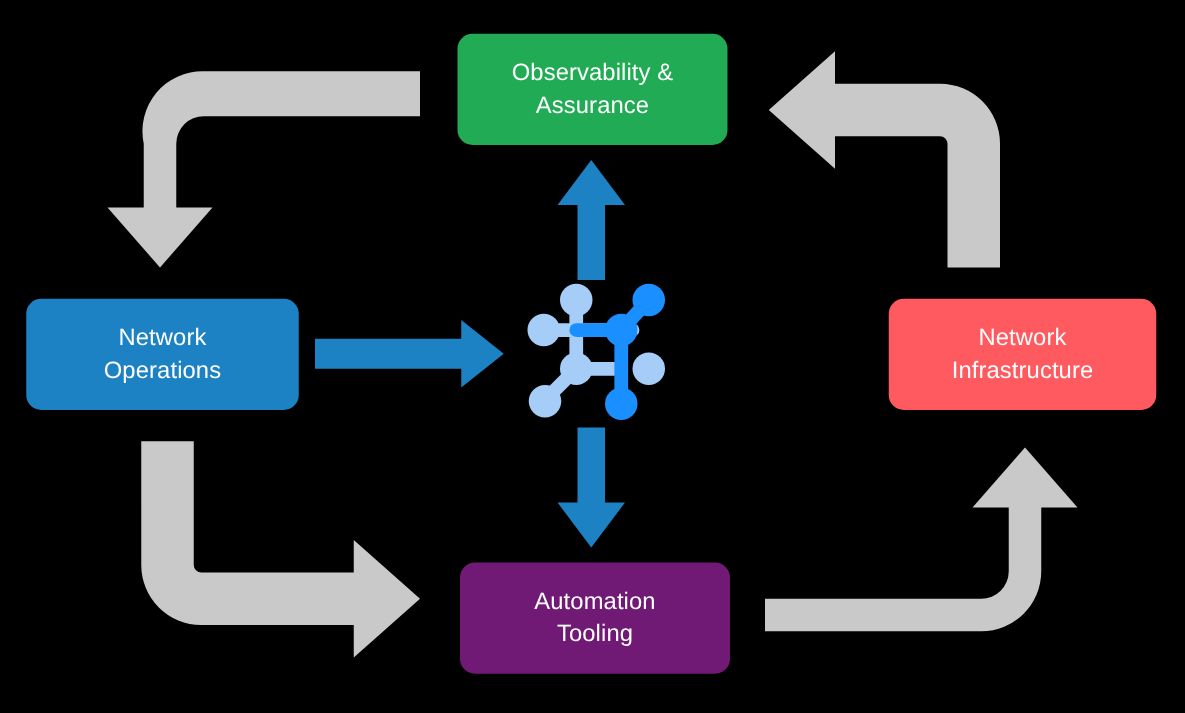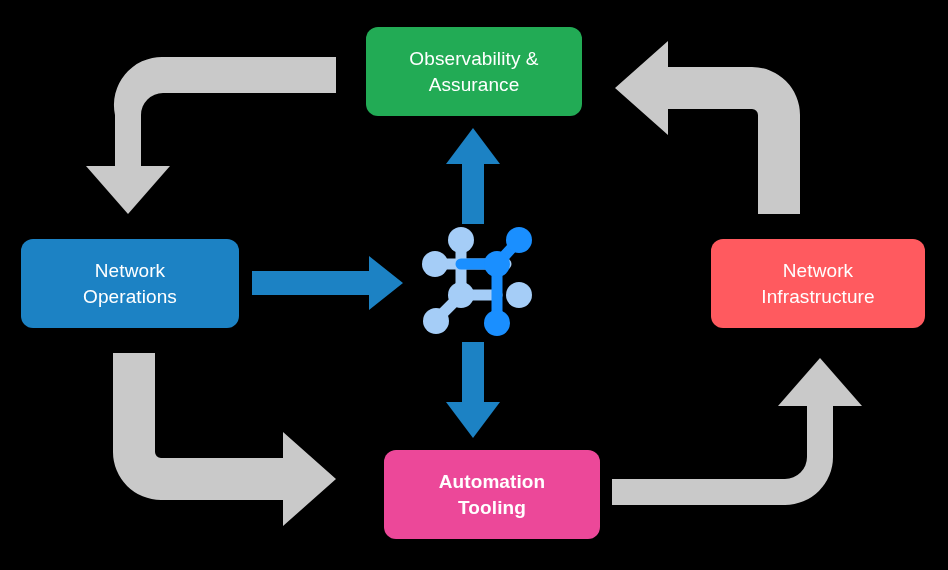--- a/index.html
+++ b/index.html
@@ -49,23 +49,22 @@
   }
   #box-network-operations {
     left: 21px;   top: 239px;  width: 218px; height: 89px;
     background: #1c82c4;
   }
   #box-network-infrastructure {
     left: 711px;  top: 239px;  width: 214px; height: 89px;
     background: #ff5a5f;
   }
   #box-automation-tooling {
-    left: 384px;  top: 450px;  width: 216px; height: 89px;
-    background: #ec4899;
-    font-weight: bold;
+    left: 368px;  top: 450px;  width: 216px; height: 89px;
+    background: #701a75;
   }
 </style>
 </head>
 <body>
 
 <div id="canvas">
 
   <svg class="svg-layer" viewBox="0 0 948 570">
 
     <g>

